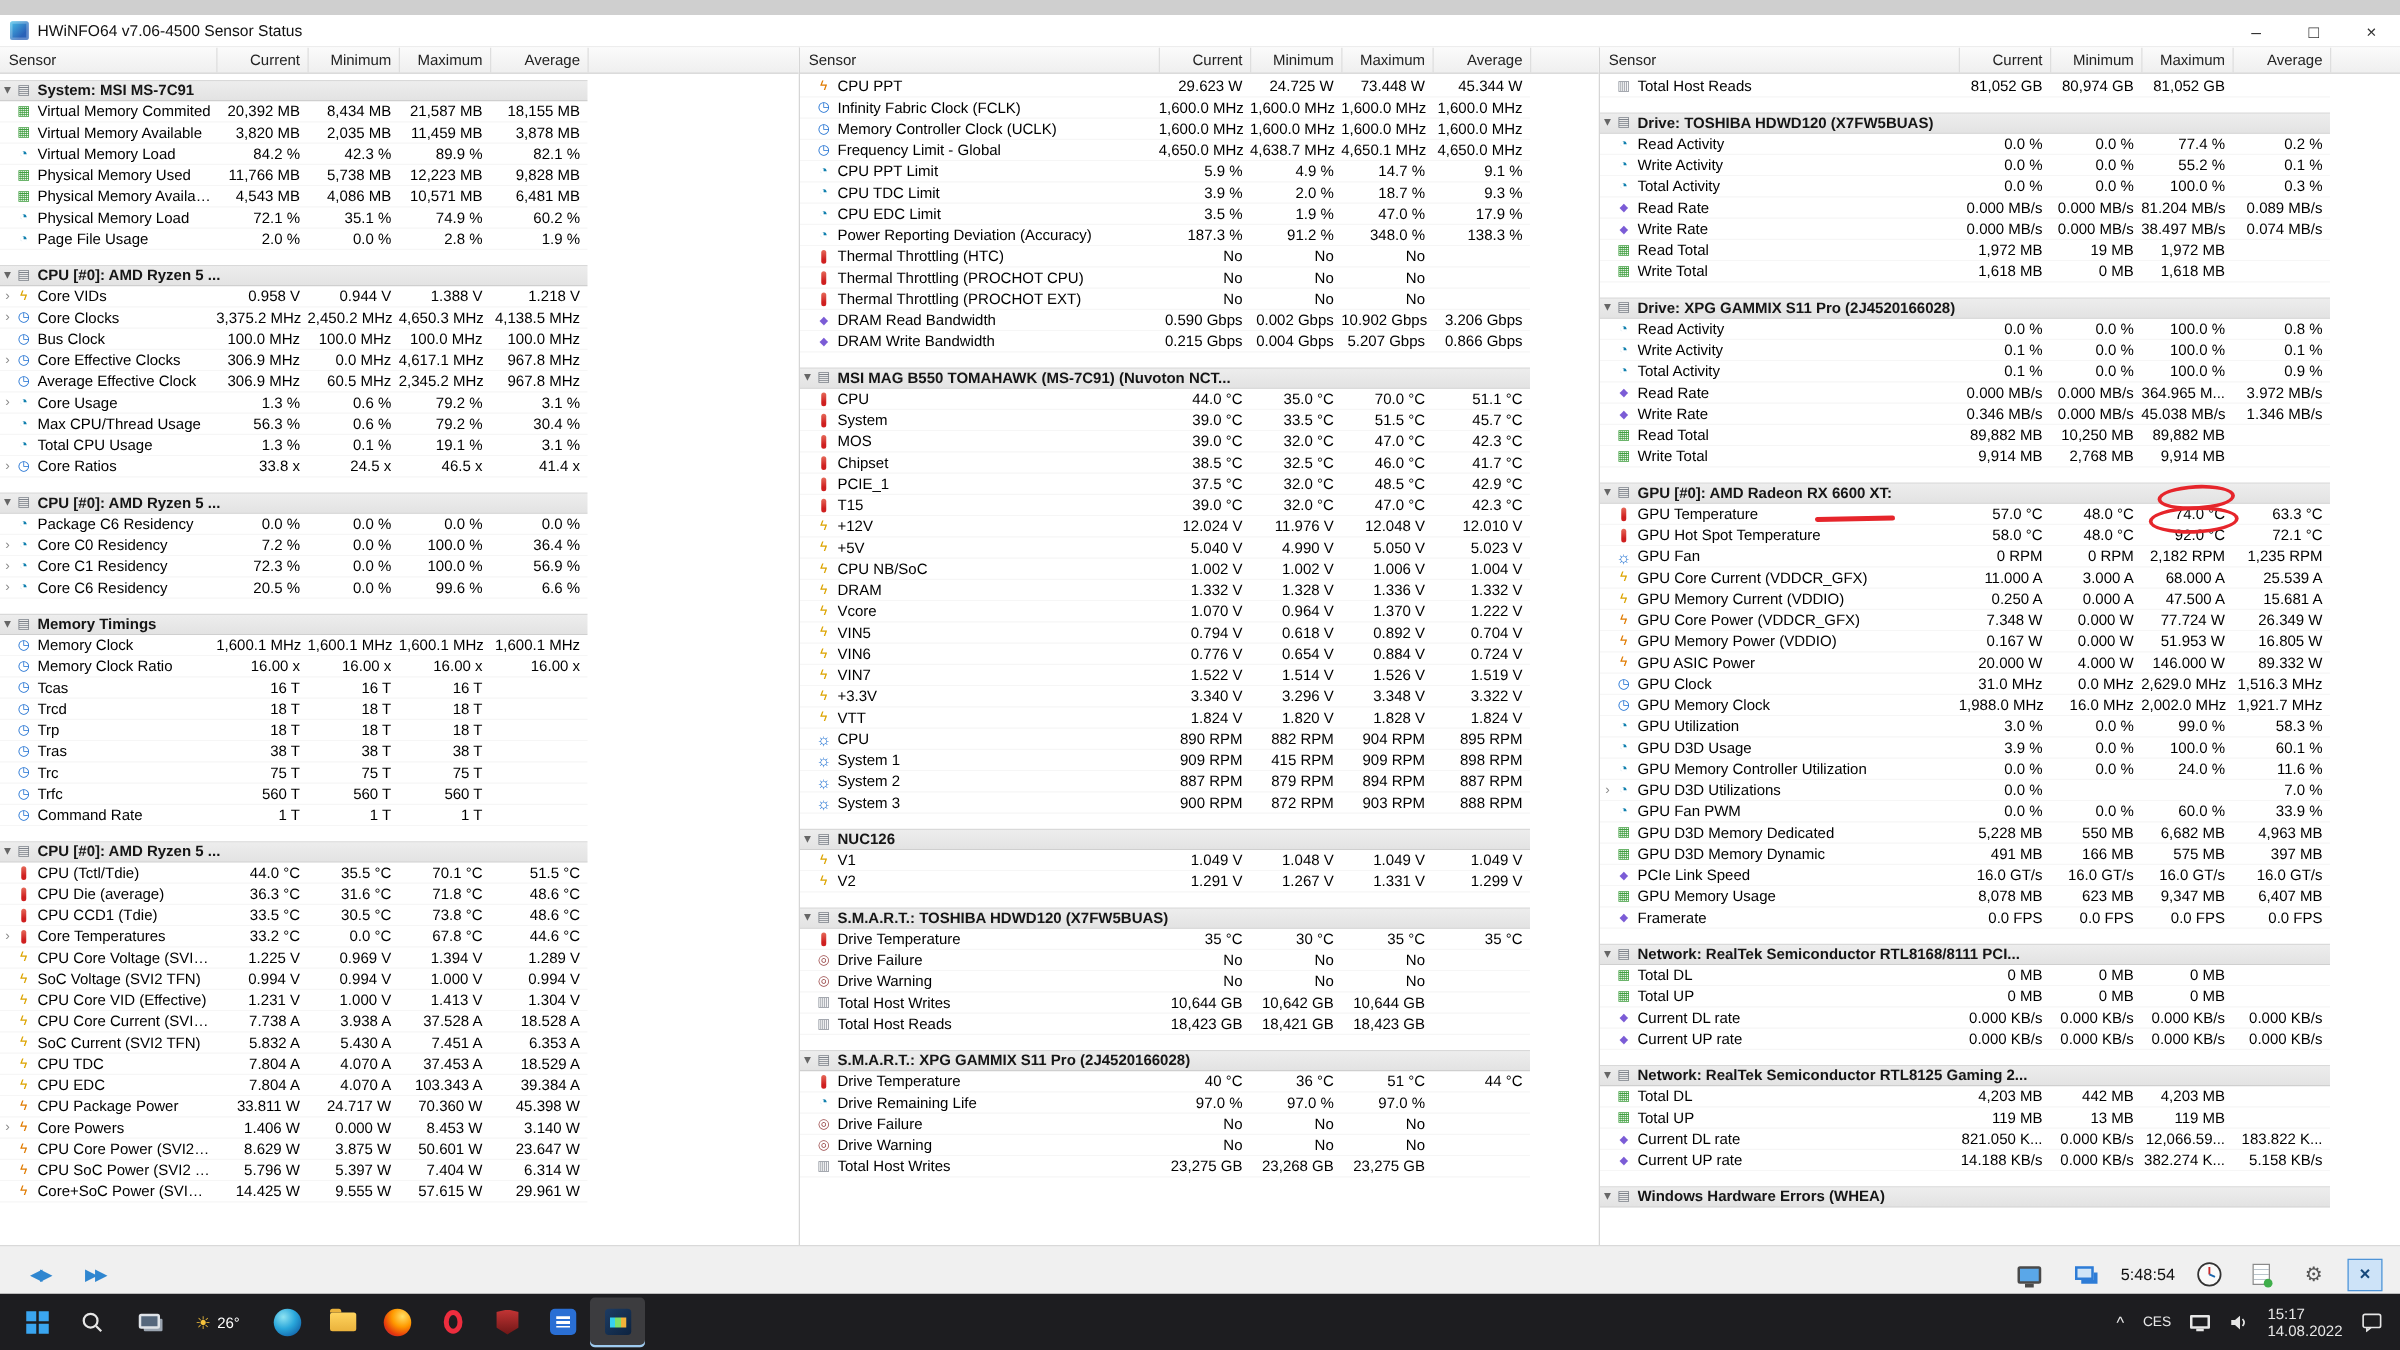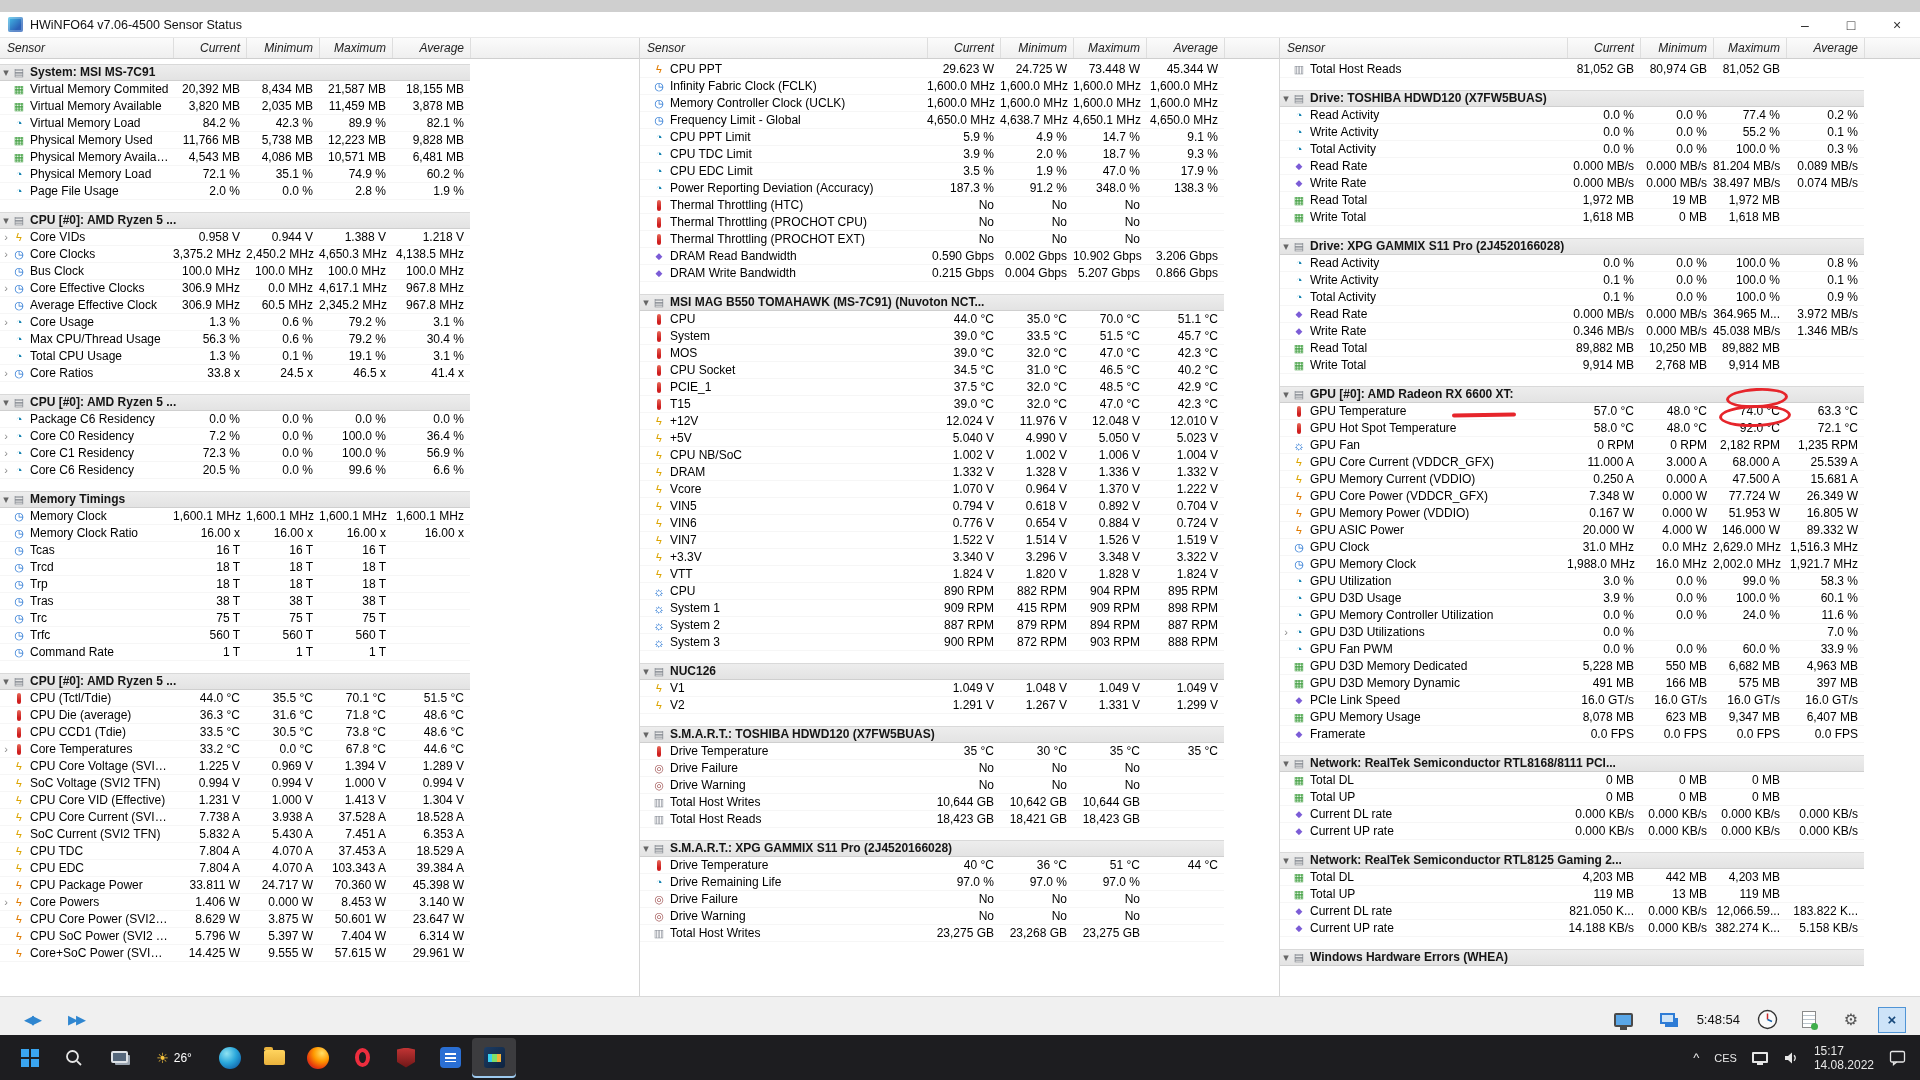--- a/index.html
+++ b/index.html
@@ -18,21 +18,21 @@
   .wbtn { width:46px; height:100%; display:flex; align-items:center; justify-content:center;
           font-size:14px; color:#333; cursor:default; }
 
   
   #panels { position:absolute; left:0; top:26px; width:1920px; height:958px; display:flex; background:#fff; }
   .panel { width:640px; height:100%; position:relative; overflow:hidden; }
   .panel.p1, .panel.p2 { border-right:1px solid #d6d6d6; }
   .p1 { --sp:169px; } .p2 { --sp:55px; } .p3 { --sp:56px; }
 
   .phead { display:flex; height:21px; align-items:center; background:linear-gradient(#fbfbfb,#efefef);
-           border-bottom:1px solid #cfcfcf; font-size:12px; color:#222;font-style:italic; }
+           border-bottom:1px solid #cfcfcf; font-size:12px; color:#222; }
   .phead .hlab { flex:1; padding-left:7px; }
   .cell { flex:none; width:73px; text-align:right; padding-right:6px; white-space:nowrap; }
   .cell.avg { width:78px; }
   .phead .cell { border-left:1px solid #dedede; height:100%; line-height:20px; }
   .spacer { flex:none; width:var(--sp); }
   .phead .spacer { border-left:1px solid #dedede; height:100%; }
 
   .rows { padding-top:2px; height:935px; overflow:hidden; font-size:12px; color:#000; }
   .srow { display:flex; height:17px; line-height:17px; }
   .band { flex:1; display:flex; align-items:center; min-width:0; box-shadow:inset 0 -1px 0 #f6f6f6; }
@@ -922,25 +922,25 @@
               <div class="cell">32.0 °C</div>
               <div class="cell">47.0 °C</div>
               <div class="cell avg">42.3 °C</div>
             </div>
             <div class="spacer"></div>
           </div>
           <div class="srow">
             <div class="band">
               <span class="exp"></span>
               <span class="ic ic-tmp"></span>
-              <span class="lab">CPU Socket</span>
-              <div class="cell">34.5 °C</div>
-              <div class="cell">31.0 °C</div>
-              <div class="cell">46.5 °C</div>
-              <div class="cell avg">40.2 °C</div>
+              <span class="lab">Chipset</span>
+              <div class="cell">38.5 °C</div>
+              <div class="cell">32.5 °C</div>
+              <div class="cell">46.0 °C</div>
+              <div class="cell avg">41.7 °C</div>
             </div>
             <div class="spacer"></div>
           </div>
           <div class="srow">
             <div class="band">
               <span class="exp"></span>
               <span class="ic ic-tmp"></span>
               <span class="lab">PCIE_1</span>
               <div class="cell">37.5 °C</div>
               <div class="cell">32.0 °C</div>

